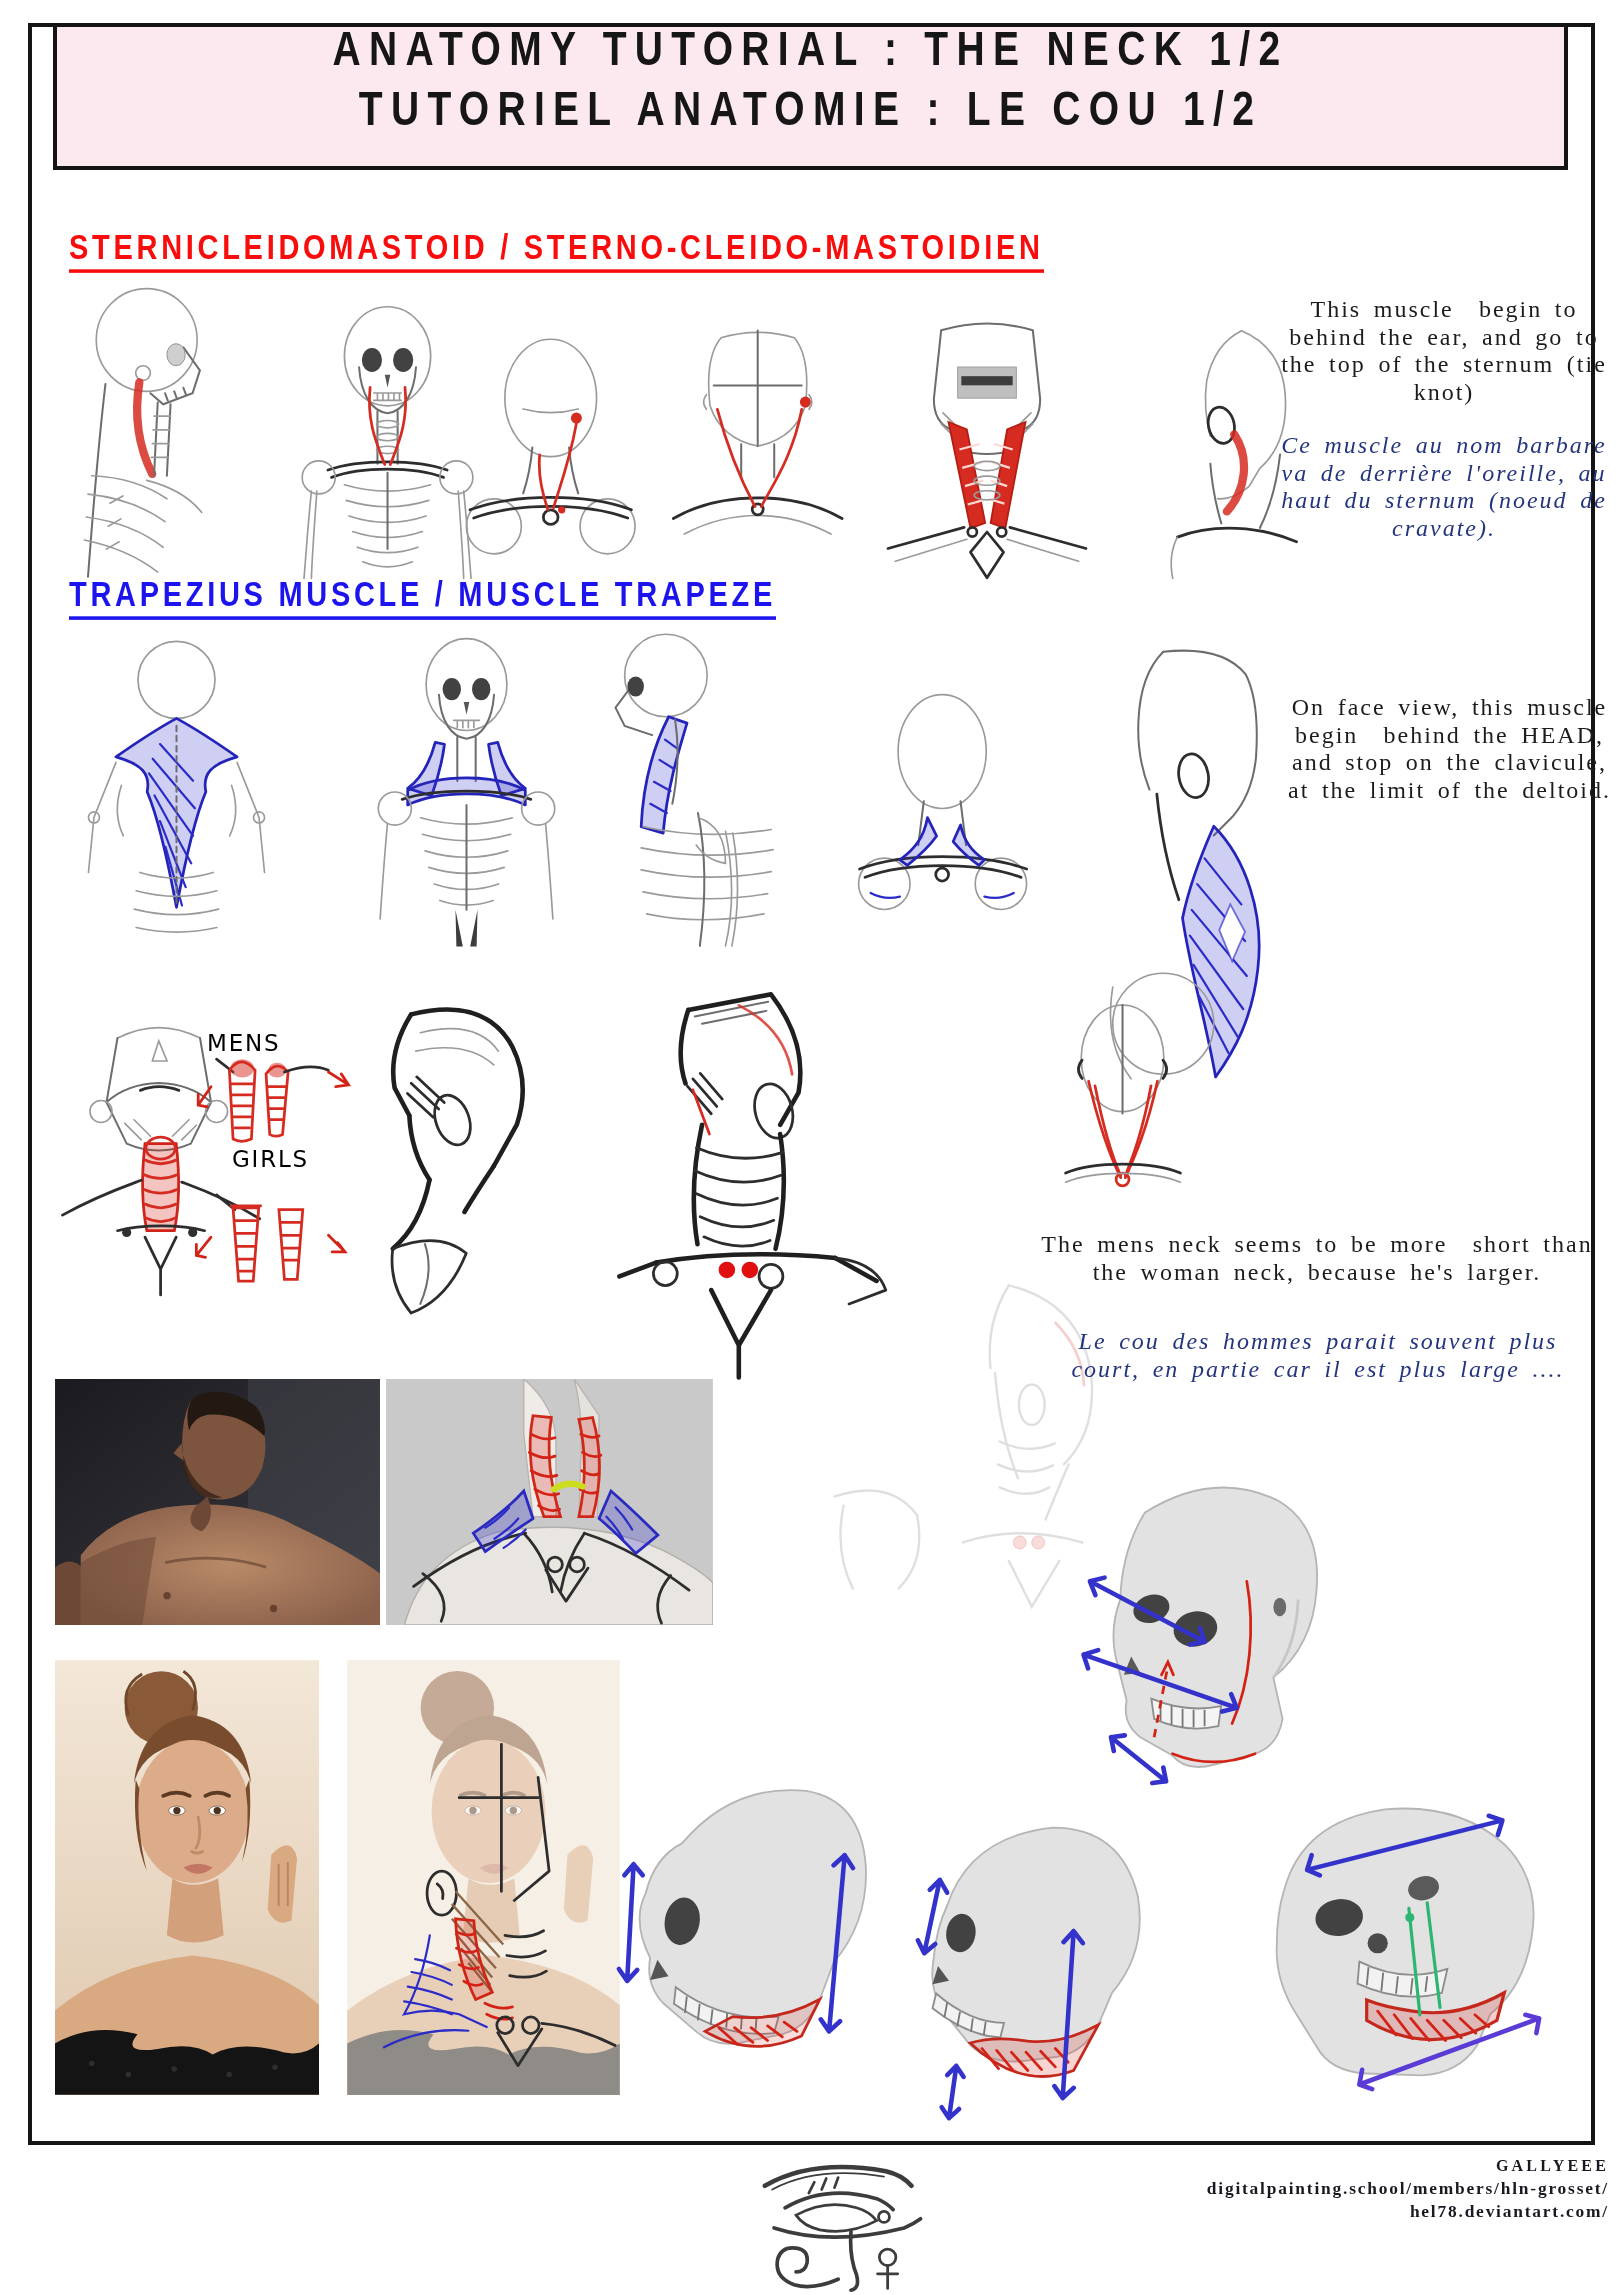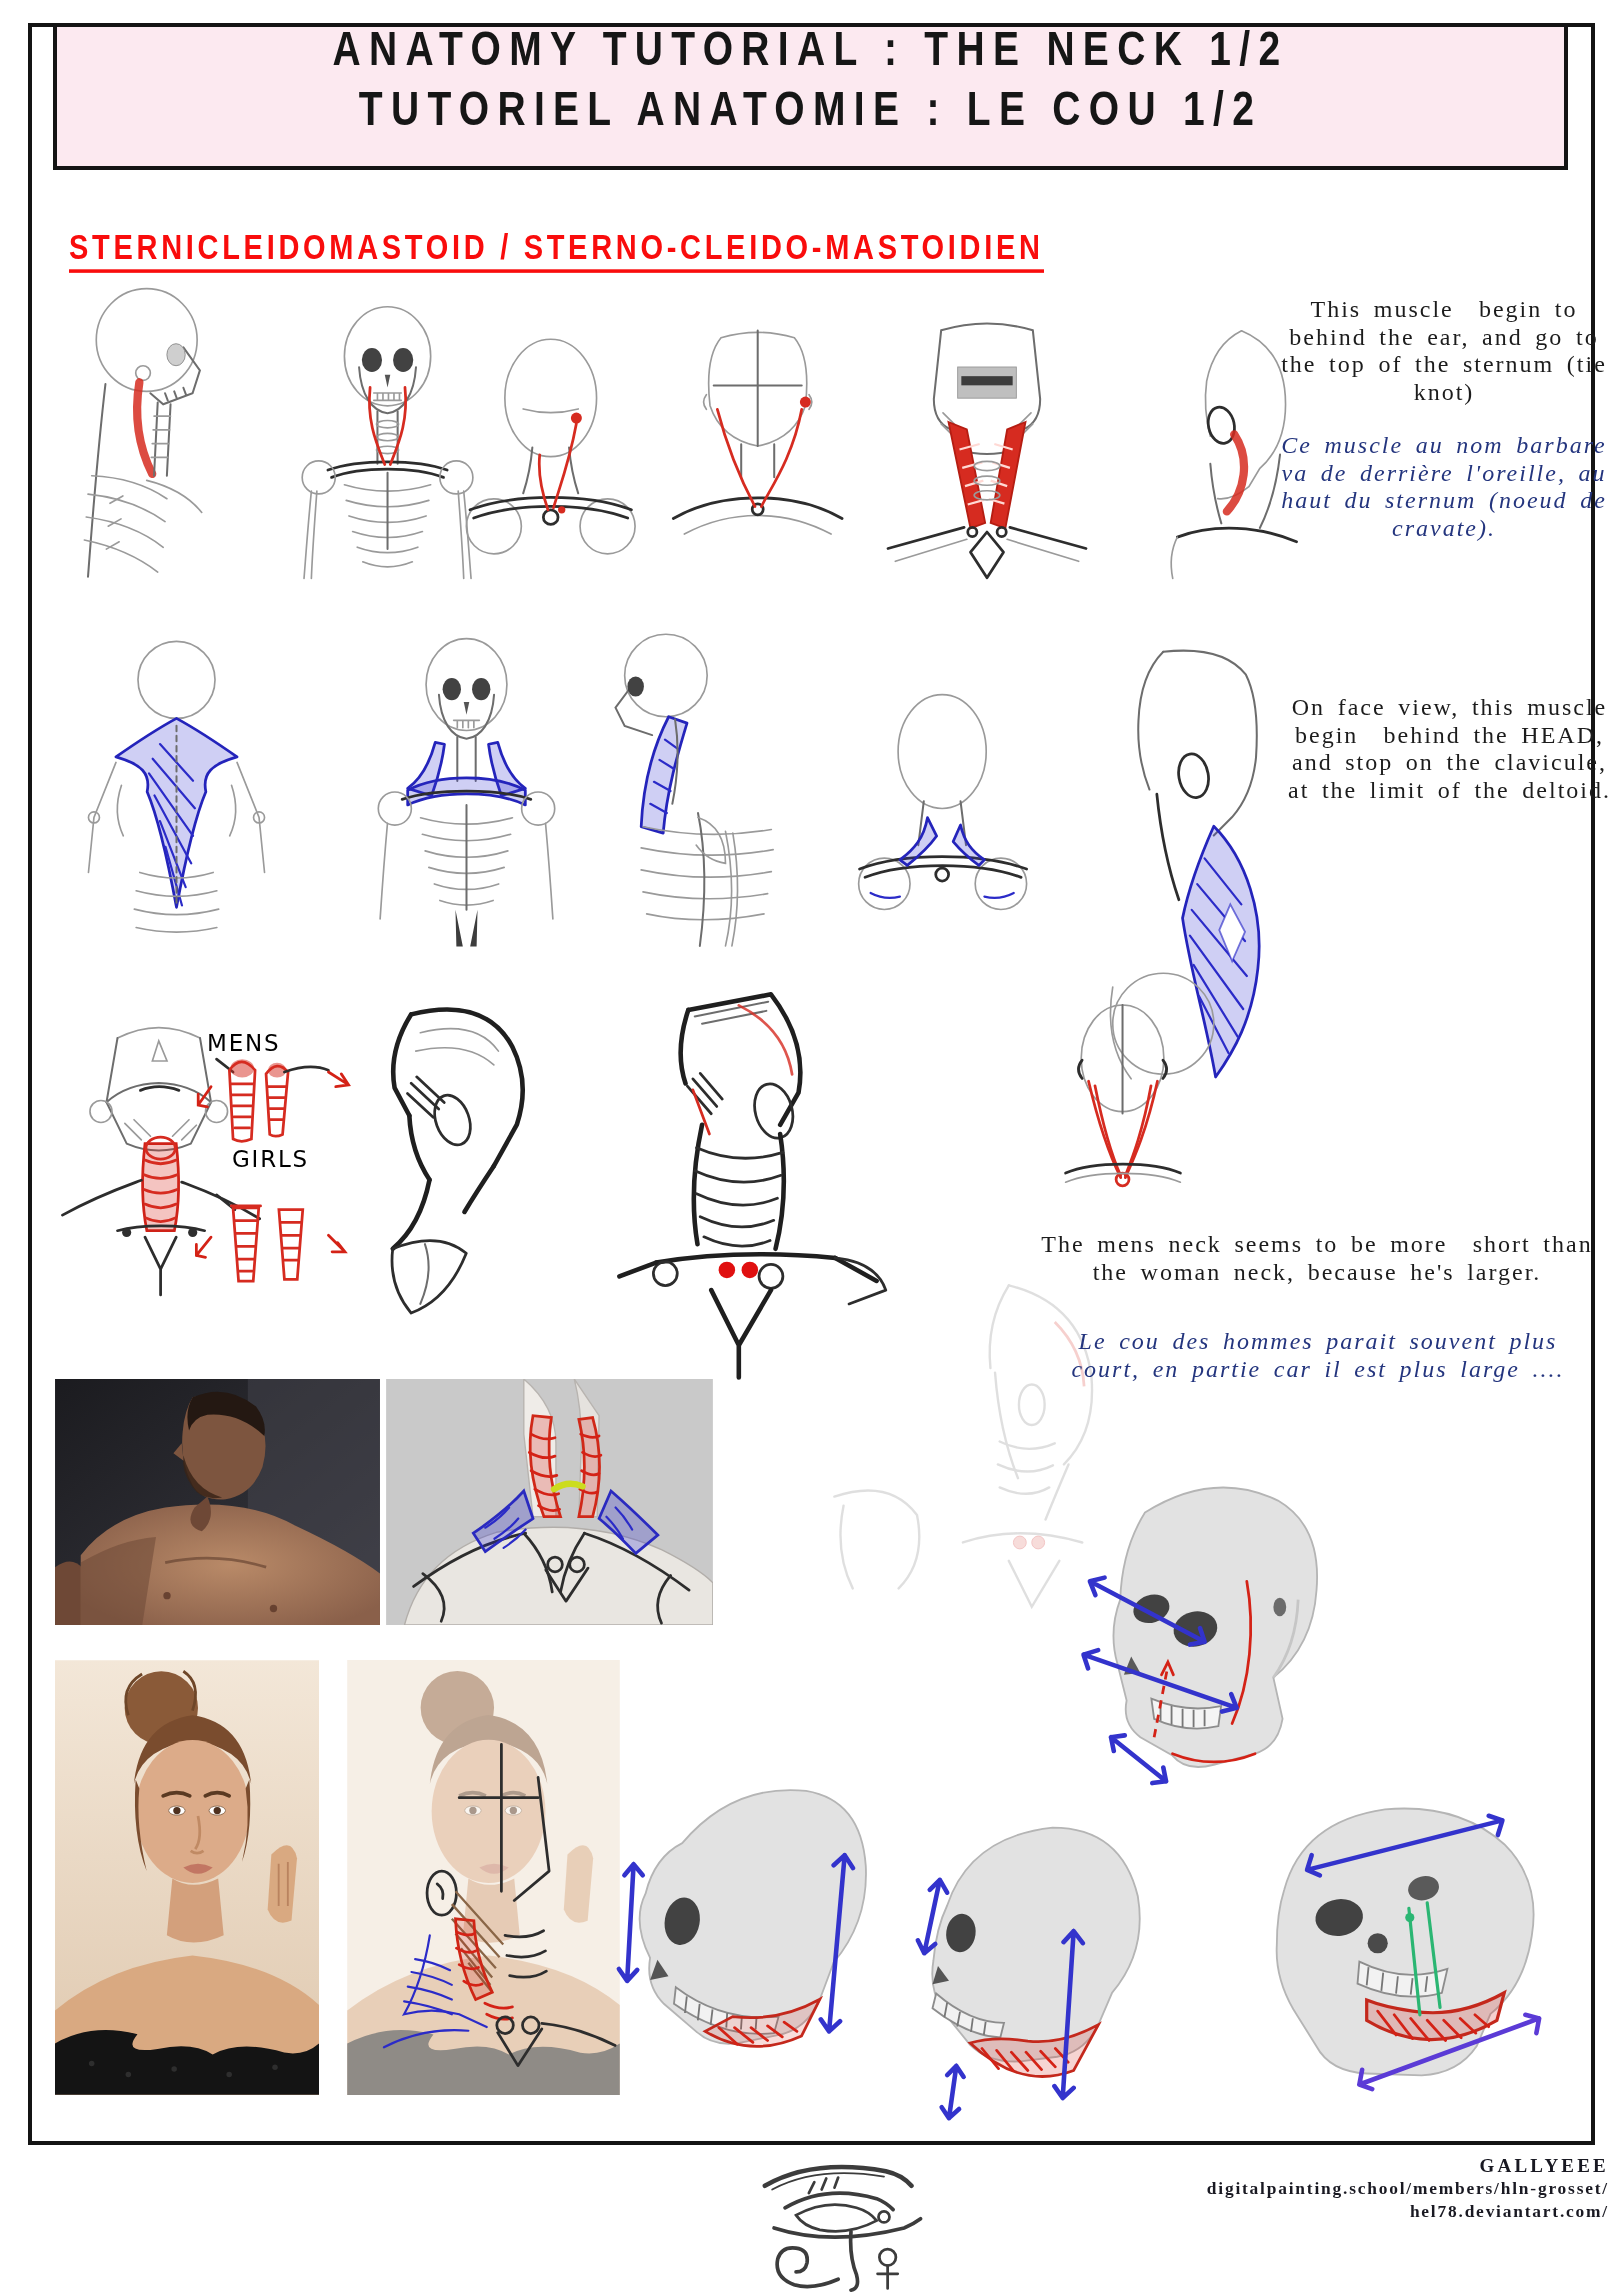--- a/index.html
+++ b/index.html
@@ -13,21 +13,21 @@
          text-align:center;color:#161616;transform:scaleY(1.22)}
   .hd{font-family:"Liberation Sans",sans-serif;font-weight:bold;font-size:29px;letter-spacing:3.7px;
       display:inline-block;padding-bottom:1.8px;white-space:nowrap;transform:scaleY(1.18);transform-origin:left top}
   .hd-red{color:#f90c0c;border-bottom:3.7px solid #f90c0c}
   .hd-blue{color:#1c13ee;border-bottom:3.7px solid #1c13ee}
   .note{text-align:center;font-size:24px;letter-spacing:2px;word-spacing:4.6px;line-height:27.5px;
         color:#1c1c1c;white-space:pre-wrap}
   .note-fr{color:#24357e;font-style:italic;font-weight:normal}
   .label-hand{font-family:"DejaVu Sans",sans-serif;font-size:23px;color:#000000;letter-spacing:1.8px}
   .footer-text{text-align:right;font-size:17.4px;font-weight:bold;letter-spacing:1.8px;color:#191922;line-height:23px}
-  .artist-line{font-size:19px;letter-spacing:3.2px}
+  .artist-line{font-size:16px;letter-spacing:3.2px}
   
   .ink{fill:none;stroke:#2d2d2d;stroke-width:3;stroke-linecap:round;stroke-linejoin:round}
   .ink2{fill:none;stroke:#1f1f1f;stroke-width:5;stroke-linecap:round;stroke-linejoin:round}
   .pcl{fill:none;stroke:#9a9a9a;stroke-width:1.8;stroke-linecap:round}
   .pclD{fill:none;stroke:#6d6d6d;stroke-width:2.2;stroke-linecap:round}
   .red{fill:none;stroke:#d62b20;stroke-width:3;stroke-linecap:round}
   .redW{stroke-width:9;opacity:.85}
   .redF{fill:rgba(214,43,32,.28);stroke:#cf2218;stroke-width:3}
   .blu{fill:none;stroke:#2b2bc8;stroke-width:2.4;stroke-linecap:round}
   .bluF{fill:rgba(53,53,208,.24);stroke:#2424bb;stroke-width:3;stroke-linejoin:round}
@@ -137,20 +137,23 @@
     <ellipse class="ink" cx="108" cy="118" rx="14" ry="20" transform="rotate(-12 108 118)"></ellipse>
     <path class="red redW" d="M122,128 C140,155 134,190 114,212"></path>
     <path class="pclD" d="M172,150 C168,185 160,210 150,230 M96,160 C98,185 102,205 108,225"></path>
     <path class="ink" d="M60,240 C100,225 150,228 190,245"></path>
     <path class="pcl" d="M60,240 Q50,260 55,285"></path>
   </svg>
 
   <div class="abs note" style="left:1281px;top:296px;width:326px">This muscle  begin to behind the ear, and go to the top of the sternum (tie knot)</div>
   <div class="abs note note-fr" style="left:1275px;top:432px;width:338px">Ce muscle au nom barbare va de derrière l'oreille, au haut du sternum (noeud de cravate).</div>
 
+  <div class="abs" style="left:69px;top:575px">
+    <span class="hd hd-blue">TRAPEZIUS MUSCLE / MUSCLE TRAPEZE</span>
+  </div>
 
   <svg class="abs" style="left:57px;top:634px" width="239" height="321" viewBox="0 0 260 350">
     <circle class="pcl" cx="130" cy="50" r="42"></circle>
     <path class="bluF" d="M130,92 C108,104 84,120 64,134 C92,142 102,152 98,172 C112,205 122,255 130,298 C138,255 148,205 162,172 C158,152 168,142 196,134 C176,120 152,104 130,92 Z"></path>
     <path class="blu" stroke-width="1.2" d="M112,120 L148,160 M104,136 L150,190 M100,152 L148,220 M106,176 L146,250 M112,204 L140,276 M118,232 L136,296"></path>
     <path class="pcl" d="M70,165 Q60,195 72,220 M190,165 Q200,195 188,220"></path>
     <path class="pcl" d="M64,140 L40,200 L34,260 M196,140 L220,200 L226,260"></path>
     <circle class="pcl" cx="40" cy="200" r="6"></circle>
       <circle class="pcl" cx="220" cy="200" r="6"></circle>
     <path class="pcl" d="M90,260 Q130,272 170,260 M86,280 Q130,292 174,280 M84,300 Q130,312 176,300 M86,320 Q130,330 174,320"></path>

